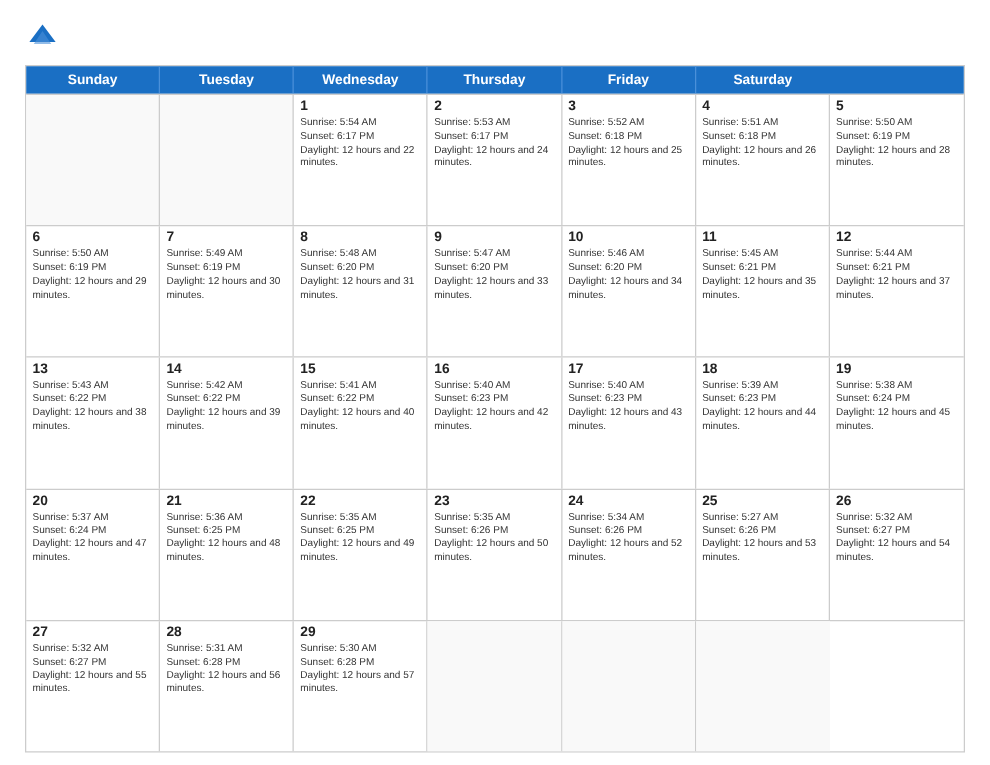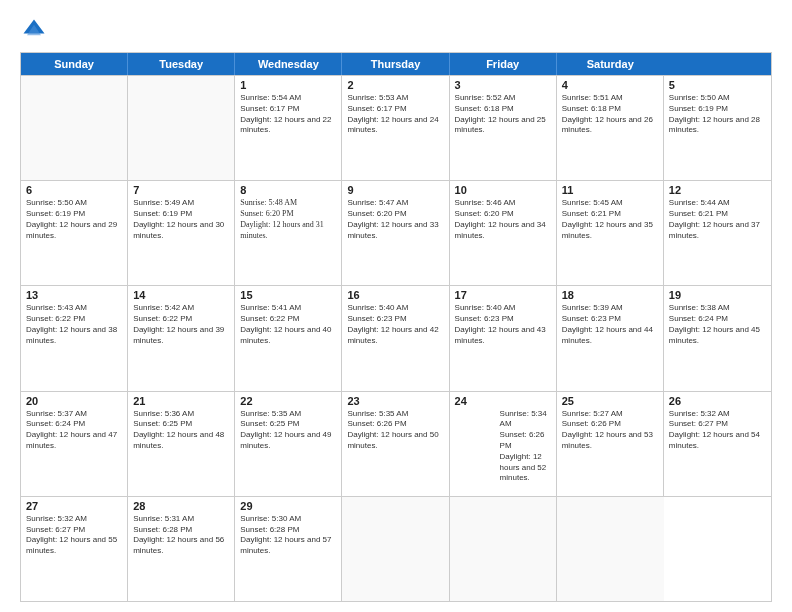--- a/index.html
+++ b/index.html
@@ -188,21 +188,21 @@
 Daylight: 12 hours and 29 minutes.</div>
           </div>
           <div class="cal-cell">
             <div class="day-number">7</div>
             <div class="day-info" style="white-space: pre-line;">Sunrise: 5:49 AM
 Sunset: 6:19 PM
 Daylight: 12 hours and 30 minutes.</div>
           </div>
           <div class="cal-cell">
             <div class="day-number">8</div>
-            <div class="day-info" style="white-space: pre-line; font-family: Liberation Serif, serif;">Sunrise: 5:48 AM
+            <div class="day-info" style="white-space: pre-line;">Sunrise: 5:48 AM
 Sunset: 6:20 PM
 Daylight: 12 hours and 31 minutes.</div>
           </div>
           <div class="cal-cell">
             <div class="day-number">9</div>
             <div class="day-info" style="white-space: pre-line;">Sunrise: 5:47 AM
 Sunset: 6:20 PM
 Daylight: 12 hours and 33 minutes.</div>
           </div>
           <div class="cal-cell">
@@ -288,21 +288,21 @@
 Daylight: 12 hours and 49 minutes.</div>
           </div>
           <div class="cal-cell">
             <div class="day-number">23</div>
             <div class="day-info" style="white-space: pre-line;">Sunrise: 5:35 AM
 Sunset: 6:26 PM
 Daylight: 12 hours and 50 minutes.</div>
           </div>
           <div class="cal-cell">
             <div class="day-number">24</div>
-            <div class="day-info" style="white-space: pre-line; margin-left: 45px;">Sunrise: 5:34 AM
+            <div class="day-info" style="white-space: pre-line;">Sunrise: 5:34 AM
 Sunset: 6:26 PM
 Daylight: 12 hours and 52 minutes.</div>
           </div>
           <div class="cal-cell">
             <div class="day-number">25</div>
             <div class="day-info" style="white-space: pre-line;">Sunrise: 5:27 AM
 Sunset: 6:26 PM
 Daylight: 12 hours and 53 minutes.</div>
           </div>
           <div class="cal-cell">

